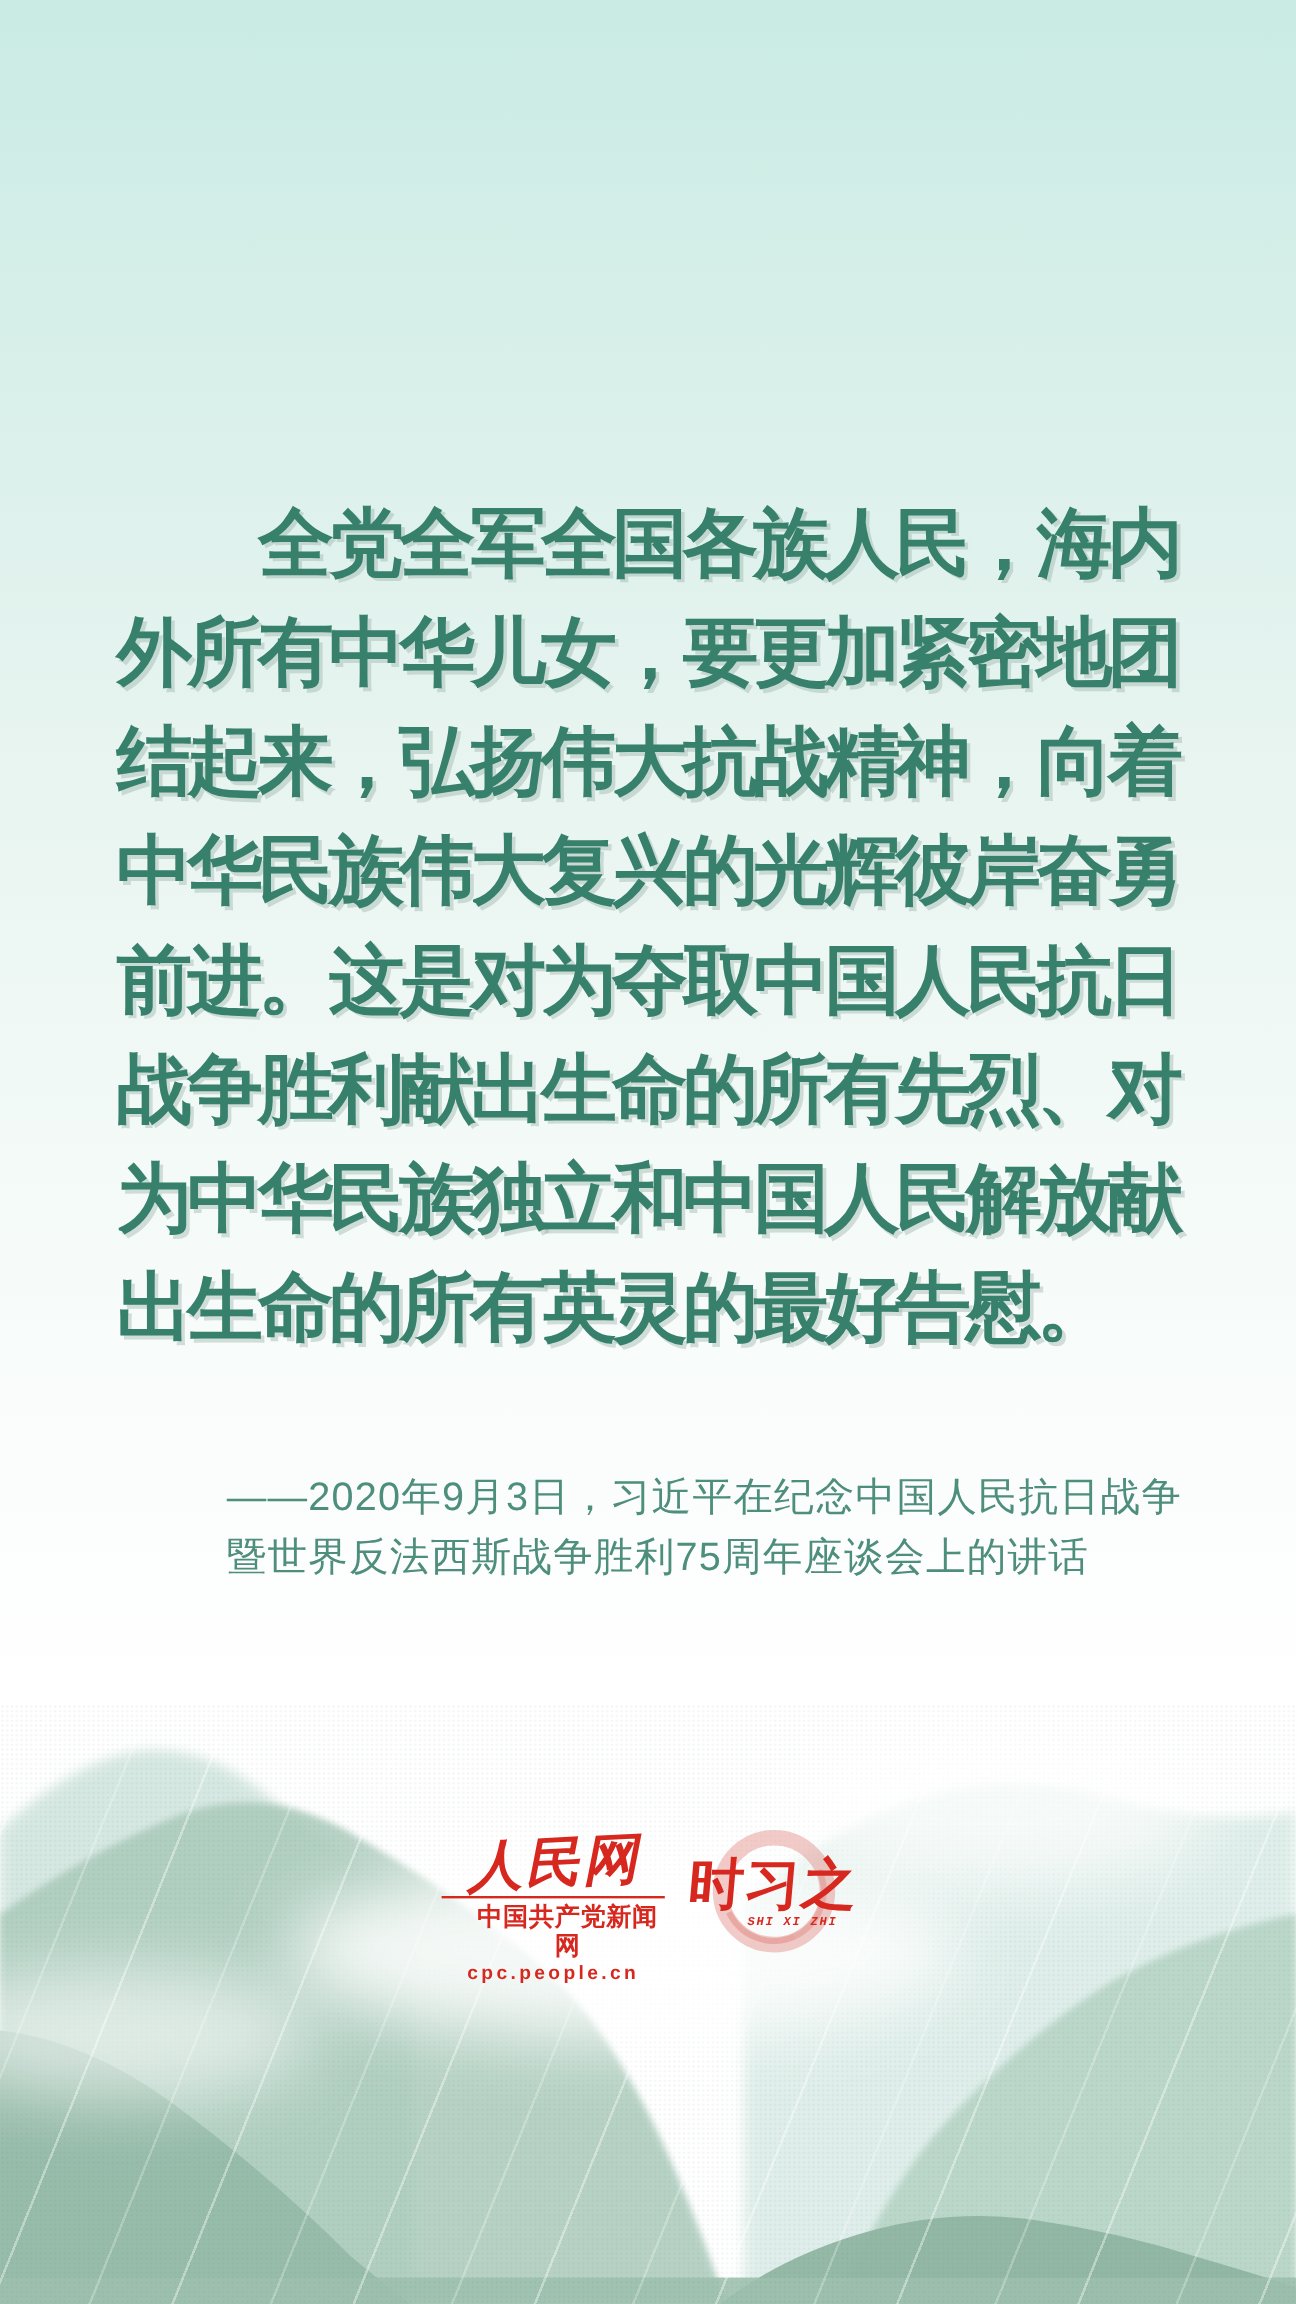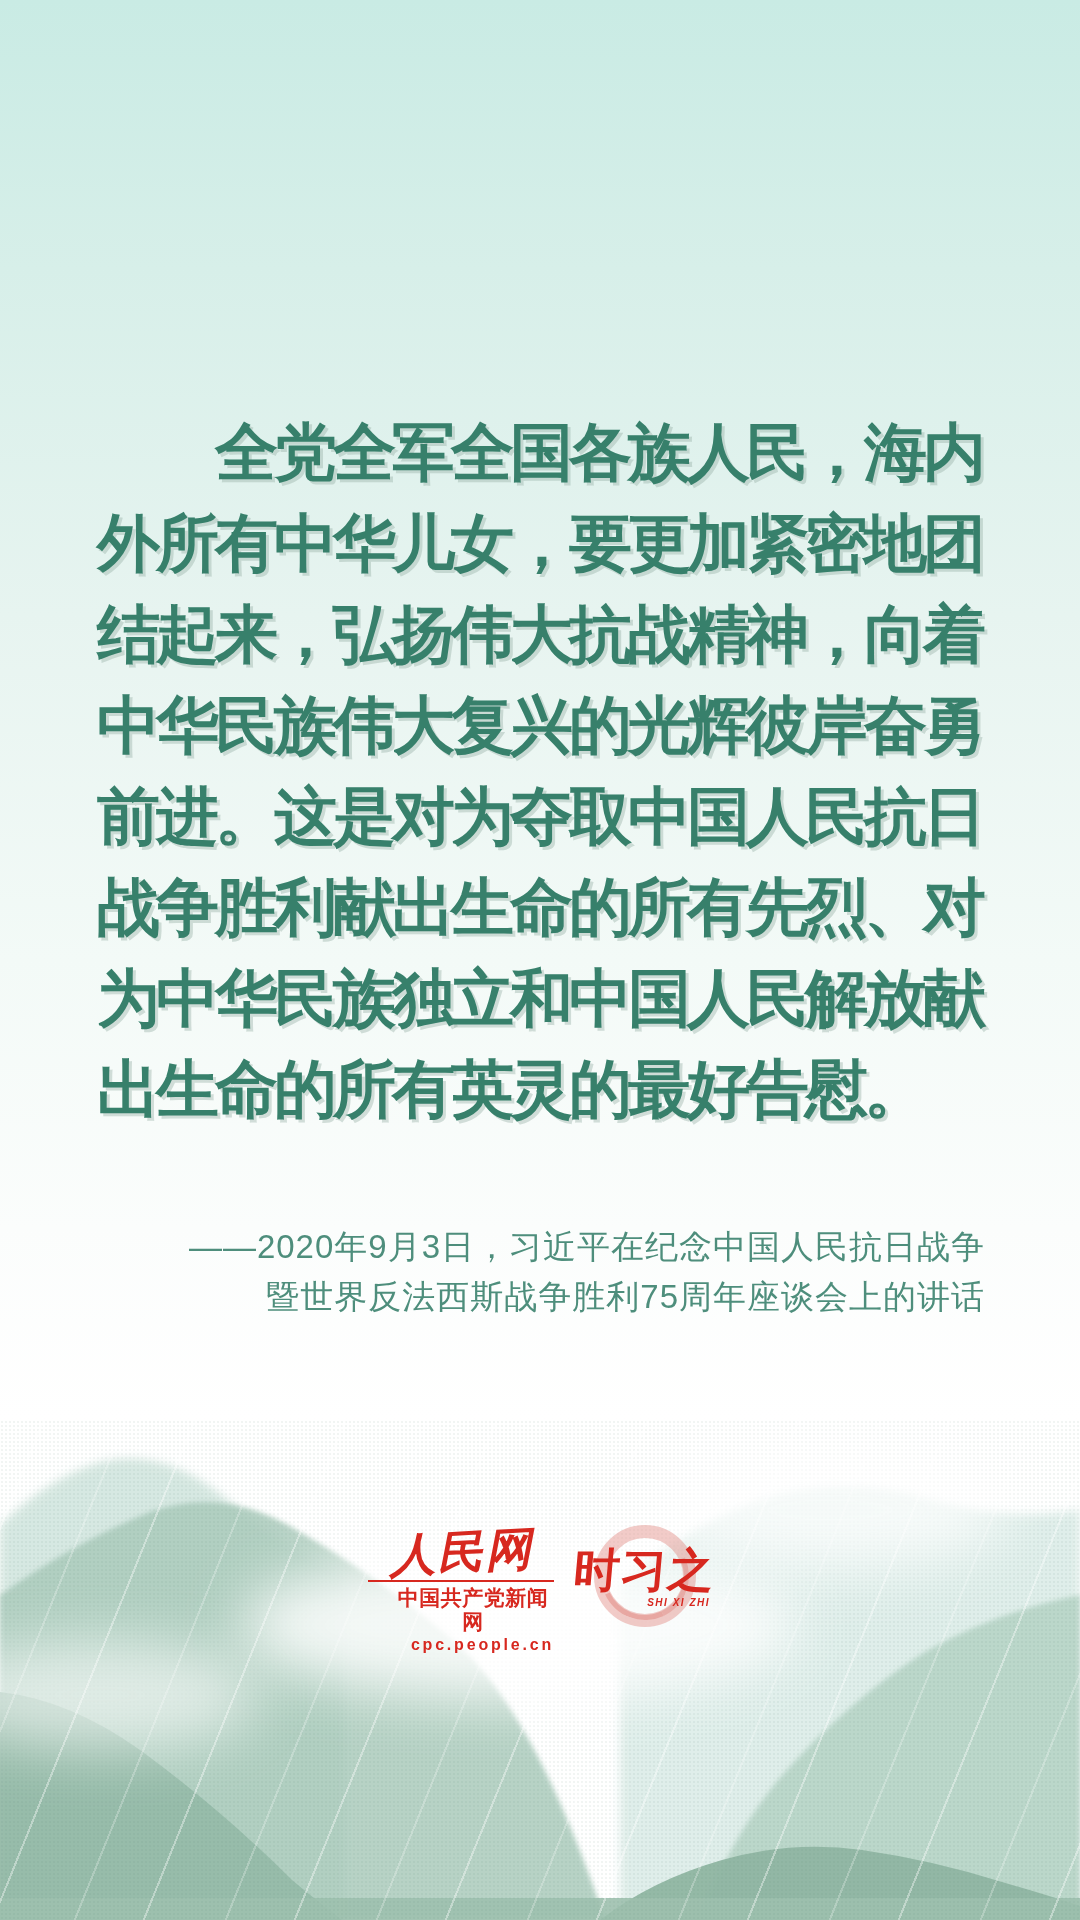--- a/index.html
+++ b/index.html
@@ -32,21 +32,21 @@
   .q-line{display:flex;height:91px;align-items:center;}
   .q-line.indent{padding-left:118px;}
   .q-char{
     flex:0 0 59px;width:59px;text-align:center;
     font-size:63px;font-weight:700;line-height:1;
     text-shadow:3px 3px 0 rgba(151,175,165,0.40);
   }
 
   
   .attribution{
-    position:absolute;right:95px;top:1222px;text-align:right;
+    position:absolute;right:95px;top:1222px;
     color:var(--attribution-text);
     font-size:33px;line-height:50px;letter-spacing:1px;font-weight:500;
   }
 
   
   .landscape{position:absolute;left:0;top:1360px;width:1080px;height:560px;}
   .landscape svg{position:absolute;left:0;top:0;}
   .texture{
     position:absolute;left:0;top:60px;width:1080px;height:500px;
     background-image:radial-gradient(rgba(84,128,110,0.14) 1px,transparent 1px);
@@ -70,41 +70,41 @@
     position:absolute;left:368px;top:1528px;width:186px;text-align:center;
     color:var(--logo-red);
   }
   .people-name{
     font-family:"Liberation Serif","DejaVu Serif",serif;
     font-style:italic;font-weight:700;font-size:46px;line-height:50px;
     transform:rotate(-3deg);display:inline-block;letter-spacing:2px;
   }
   .people-divider{height:2px;background:var(--logo-red);margin:2px 0 4px 0;}
   .people-subtitle{font-size:21px;font-weight:700;line-height:24px;letter-spacing:.5px;margin-left:24px;}
-  .people-domain{font-size:16px;font-weight:700;line-height:19px;letter-spacing:2.8px;margin-top:1px;text-align:right;}
+  .people-domain{font-size:16px;font-weight:700;line-height:19px;letter-spacing:2.8px;margin-top:1px;}
 
   .sxz-logo{position:absolute;left:572px;top:1515px;width:146px;height:126px;color:var(--logo-red);}
   .sxz-ring{
     position:absolute;left:22px;top:10px;width:102px;height:102px;border-radius:50%;
     border:13px solid rgba(223,125,117,0.40);box-sizing:border-box;
   }
   .sxz-ring::after{
     content:'';position:absolute;inset:-6px;border-radius:50%;
     border:5px solid transparent;
     border-top-color:rgba(214,90,80,0.30);border-left-color:rgba(214,90,80,0.25);
     transform:rotate(200deg);
   }
   .sxz-name{
     position:absolute;left:2px;top:32px;width:144px;
     font-size:46px;font-weight:900;line-height:1;letter-spacing:1px;
     transform:skewX(-5deg);white-space:nowrap;
   }
   .sxz-romanized{
-    position:absolute;right:8px;top:82px;
-    font-size:10px;font-weight:700;font-style:italic;letter-spacing:1.5px;
+    position:absolute;right:20px;top:82px;
+    font-size:10px;font-weight:700;font-style:italic;letter-spacing:1.5px;font-family:Liberation Mono, monospace;
   }
 </style>
 </head>
 <body>
 
 <div class="poster">
 
   <div class="quote-block" id="quote-block">
       <div class="q-line indent">
         <span class="q-char">全</span>

